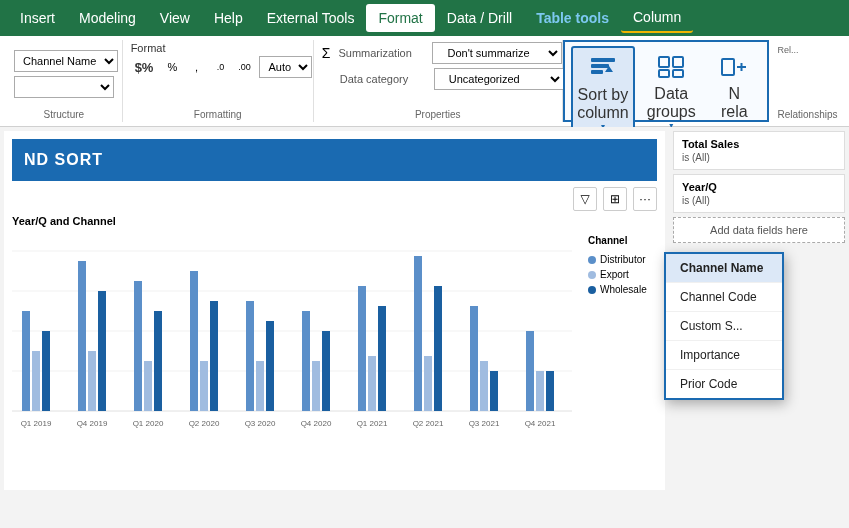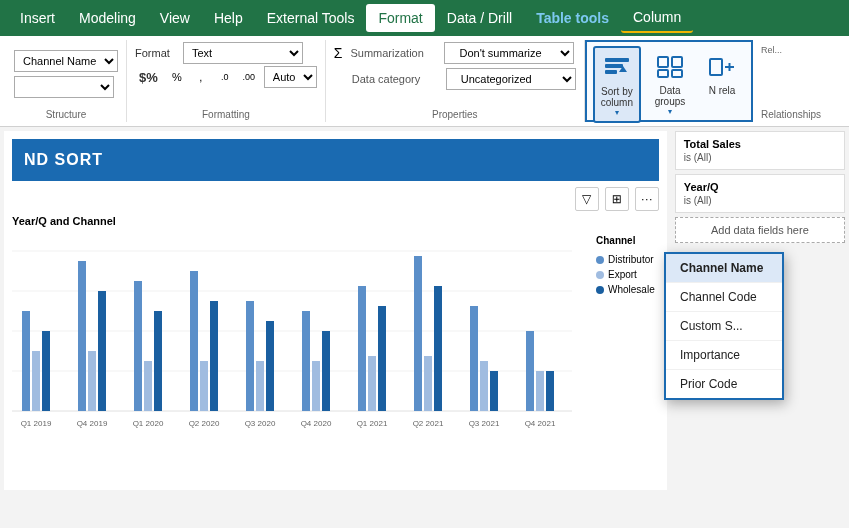--- a/index.html
+++ b/index.html
@@ -60,21 +60,21 @@
       background: white; padding: 0 10px; min-width: 130px; cursor: pointer;
     }
 
     
     .tt-btn-group { display: flex; gap: 6px; align-items: flex-start; }
     .tt-btn {
       display: flex; flex-direction: column; align-items: center; cursor: pointer;
       padding: 4px 6px; border: 1px solid transparent; border-radius: 3px; min-width: 40px;
     }
     .tt-btn.selected-btn { border: 2px solid #1a6ab1; background: #dce8f7; }
-    .tt-btn-label { font-size: 10px; color: #333; text-align: center; margin-top: 2px; }
+    .tt-btn-label { font-size: 16px; color: #333; text-align: center; margin-top: 2px; }
 
     
     .content-area {
       display: flex; height: calc(528px - 36px - 125px); background: #f3f3f3;
     }
 
     
     .chart-panel {
       flex: 1; background: white; margin: 4px; padding: 8px;
       display: flex; flex-direction: column;
@@ -157,28 +157,20 @@
           </div>
         </div>
       </div>
       <div class="ribbon-group-label">Structure</div>
     </div>
 
     <div class="ribbon-group" style="min-width:140px;">
       <div class="ribbon-group-rows">
         <div class="fmt-row">
           <span class="fmt-label">Format</span>
-          <select class="fmt-select">
-            <option>Text</option>
-            <option>Whole Number</option>
-            <option>Decimal</option>
-            <option>Currency</option>
-            <option>Date</option>
-            <option>True/False</option>
-          </select>
         </div>
         <div class="fmt-row">
           <span class="fmt-dollar">$%</span>
           <div class="fmt-icons">
             <button class="fmt-icon-btn">%</button>
             <button class="fmt-icon-btn">,</button>
             <button class="fmt-icon-btn" style="font-size:9px;">.0</button>
             <button class="fmt-icon-btn" style="font-size:9px;">.00</button>
           </div>
           <select class="fmt-select" style="min-width:50px;">
@@ -333,21 +325,21 @@
         <text x="136" y="195" font-size="8" fill="#666" text-anchor="middle">Q1 2020</text>
         <text x="192" y="195" font-size="8" fill="#666" text-anchor="middle">Q2 2020</text>
         <text x="248" y="195" font-size="8" fill="#666" text-anchor="middle">Q3 2020</text>
         <text x="304" y="195" font-size="8" fill="#666" text-anchor="middle">Q4 2020</text>
         <text x="360" y="195" font-size="8" fill="#666" text-anchor="middle">Q1 2021</text>
         <text x="416" y="195" font-size="8" fill="#666" text-anchor="middle">Q2 2021</text>
         <text x="472" y="195" font-size="8" fill="#666" text-anchor="middle">Q3 2021</text>
         <text x="528" y="195" font-size="8" fill="#666" text-anchor="middle">Q4 2021</text>
       </svg>
 
-      <div class="legend" style="margin-left:16px;">
+      <div class="legend" style="margin-left:8px;">
         <div style="font-size:10px;font-weight:600;margin-bottom:4px;">Channel</div>
         <div class="legend-item">
           <div class="legend-dot" style="background:#5b8fc9;"></div>
           <span>Distributor</span>
         </div>
         <div class="legend-item">
           <div class="legend-dot" style="background:#a0bce0;"></div>
           <span>Export</span>
         </div>
         <div class="legend-item">

